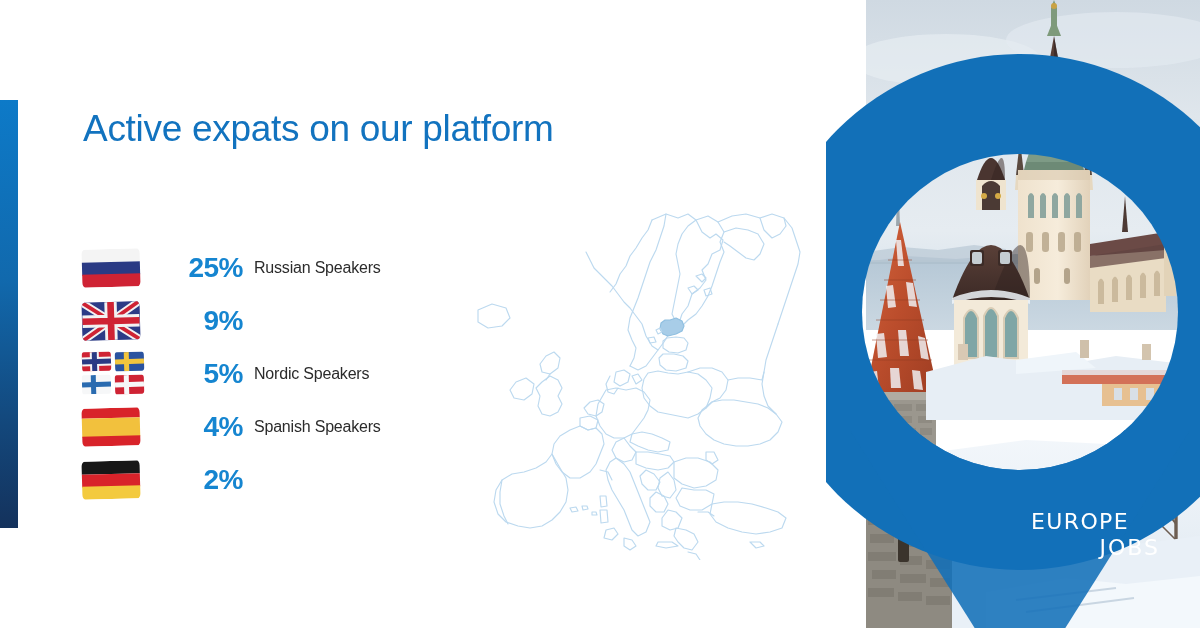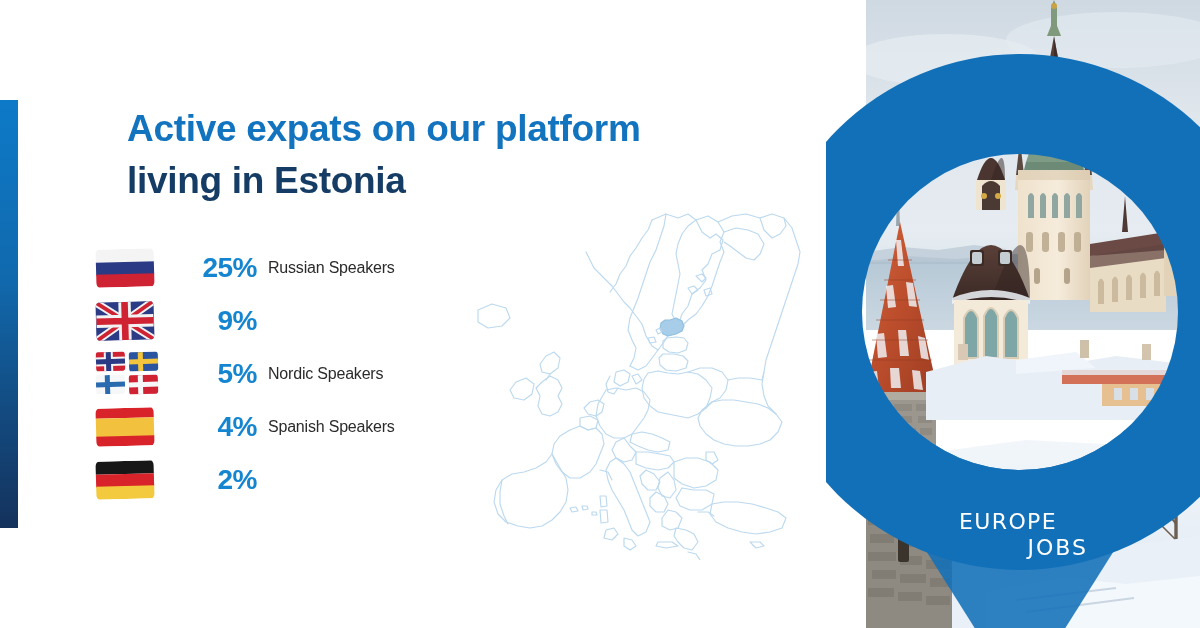--- a/index.html
+++ b/index.html
@@ -14,29 +14,28 @@
 
   
   .accent-bar {
     position:absolute; left:0; top:100px; width:18px; height:428px;
     background:linear-gradient(180deg,#0d7ac8 0%,#1169ad 42%,#13497e 74%,#14325c 100%);
   }
 
   
   .headline {
     position:absolute; left:83px; top:103px; width:700px;
-    font-size:37px; font-weight:bold; line-height:52px;
+    font-size:37px; font-weight:normal; line-height:52px;
     letter-spacing:-0.3px;
-    margin-left:44px;
   }
   .hl-1 { color:#1273bf; display:block; }
   .hl-2 { color:#153c64; display:block; }
 
   
-  .stats { position:absolute; left:96px; top:241px; width:420px; }
+  .stats { position:absolute; left:82px; top:241px; width:420px; }
   .stat-row { position:relative; height:53px; display:flex; align-items:center; }
   .flag-cell { width:72px; height:46px; position:relative; flex:0 0 72px; display:flex; align-items:center; }
   .pct {
     width:100px; text-align:right; padding-right:11px;
     font-size:28px; font-weight:bold; color:#1585d0; letter-spacing:-0.5px;
   }
   .lbl { font-size:16px; color:#2b2b2b; letter-spacing:-0.2px; white-space:nowrap; }
 
   
   .flag {
@@ -76,39 +75,38 @@
     overflow:hidden;
   }
   .photo-panel svg { position:absolute; inset:0; width:334px; height:628px; display:block; }
 
   
   .pin-layer { position:absolute; left:826px; top:0; width:374px; height:628px; pointer-events:none; }
   .pin-layer svg { width:374px; height:628px; display:block; }
 
   
   .logo {
-    position:absolute; left:928px; top:509px; width:160px;
+    position:absolute; left:1000px; top:509px; width:160px;
     text-align:center; color:#ffffff;
     font-size:22px; line-height:26px; letter-spacing:1.4px;
     font-weight:normal;
     font-family:"DejaVu Sans", sans-serif;
   }
   .logo span { display:block; }
   .logo .l3 { letter-spacing:2px;text-align:right; }
 </style>
 </head>
 <body>
 
 <div id="stage">
 
   <div class="accent-bar"></div>
 
   <div class="headline">
     <span class="hl-1">Active expats on our platform</span>
-    <span class="hl-2">living in Estonia</span>
   </div>
 
   <div class="map-wrap">
     <svg viewBox="0 0 470 370" xmlns="http://www.w3.org/2000/svg">
       <g fill="none" stroke="#bcd9ef" stroke-width="1.15" stroke-linejoin="round" stroke-linecap="round">
 
         <path d="M232,30 L246,24 L258,28 L268,24 L276,30 L282,42 L290,48 L296,44 L303,50 L300,60 L292,64 L288,74 L282,80 L286,90 L280,98 L272,104 L268,116 L262,124 L258,136 L250,142 L244,152 L238,160 L232,156 L226,146 L222,134 L216,126 L210,118 L204,112 L198,104 L192,96 L186,90 L180,84 L174,78 L170,70 L166,62"></path>
         <path d="M232,30 L228,40 L222,48 L216,58 L210,66 L206,76 L200,84 L196,94 L190,102"></path>
 
         <path d="M246,24 L244,36 L240,48 L236,60 L230,72 L226,84 L222,96 L218,108 L214,118 L210,128 L208,140 L212,150 L216,158 L214,168 L210,176"></path>

